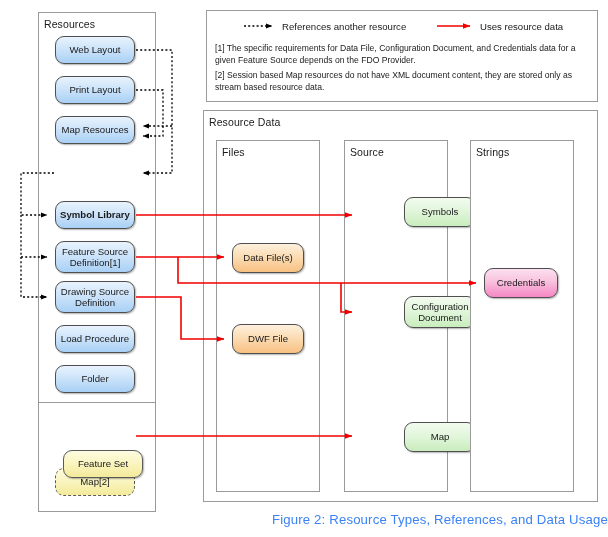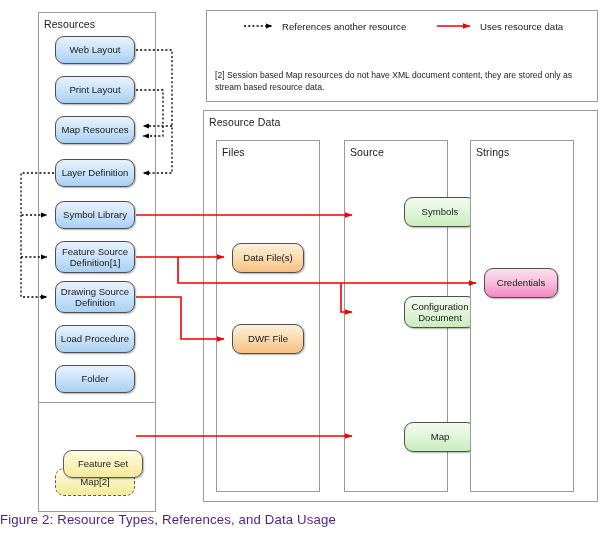--- a/index.html
+++ b/index.html
@@ -90,23 +90,23 @@
     font-size: 8.6px;
     line-height: 1.36;
     color: #1a1a1a;
     width: 366px;
   }
   #caption {
     position: absolute;
     left: 0;
     top: 512px;
     width: 608px;
-    text-align: left;
+    text-align: right;
     font-size: 13.2px;
-    color: #4c1d95;
+    color: #3b82f6;
     letter-spacing: 0.15px;
   }
   svg.edges {
     position: absolute;
     left: 0; top: 0;
     width: 608px;
     height: 537px;
     pointer-events: none;
     overflow: visible;
   }
@@ -123,24 +123,21 @@
 
   <div class="node blue" style="left:55px; top:36px; width:80px; height:28px;">
     <span>Web Layout</span>
   </div>
   <div class="node blue" style="left:55px; top:76px; width:80px; height:28px;">
     <span>Print Layout</span>
   </div>
   <div class="node blue" style="left:55px; top:116px; width:80px; height:28px;">
     <span>Map Resources</span>
   </div>
-  <div class="node blue" style="left:55px; top:159px; width:80px; height:28px;">
-    <span>Layer Definition</span>
-  </div>
-  <div class="node blue" style="left:55px; top:201px; width:80px; height:28px;">
+  <div class="node blue" style="left:55px; top:201px; width:80px; height:28px;font-weight:bold;">
     <span>Symbol Library</span>
   </div>
   <div class="node blue" style="left:55px; top:241px; width:80px; height:32px;">
     <span>Feature Source Definition[1]</span>
   </div>
   <div class="node blue" style="left:55px; top:281px; width:80px; height:32px;">
     <span>Drawing Source Definition</span>
   </div>
   <div class="node blue" style="left:55px; top:365px; width:80px; height:28px;">
     <span>Folder</span>
@@ -154,20 +151,21 @@
   </div>
   <div class="node yellow" style="left:55px; top:450px; width:80px; height:28px;margin-left:8px;">
     <span>Feature Set</span>
   </div>
 
   <div class="panel" id="legend-panel" style="left:206px; top:10px; width:392px; height:92px;"></div>
 
   <div id="legend-text-1" style="left:282px; top:21px;">References another resource</div>
   <div id="legend-text-2" style="left:480px; top:21px;">Uses resource data</div>
 
+  <div class="note-block" style="left:215px; top:43px;">[1] The specific requirements for Data File, Configuration Document, and Credentials data for a given Feature Source depends on the FDO Provider.</div>
   <div class="note-block" style="left:215px; top:70px;">[2] Session based Map resources do not have XML document content, they are stored only as stream based resource data.</div>
 
   <div class="panel" id="resource-data-panel" style="left:203px; top:110px; width:395px; height:392px;"></div>
   <div class="panel-title" style="left:209px; top:116px;">Resource Data</div>
 
   <div class="panel" style="left:216px; top:140px; width:104px; height:352px;"></div>
   <div class="panel-title" style="left:222px; top:146px;">Files</div>
 
   <div class="node orange" style="left:232px; top:243px; width:72px; height:30px;">
     <span>Data File(s)</span>

